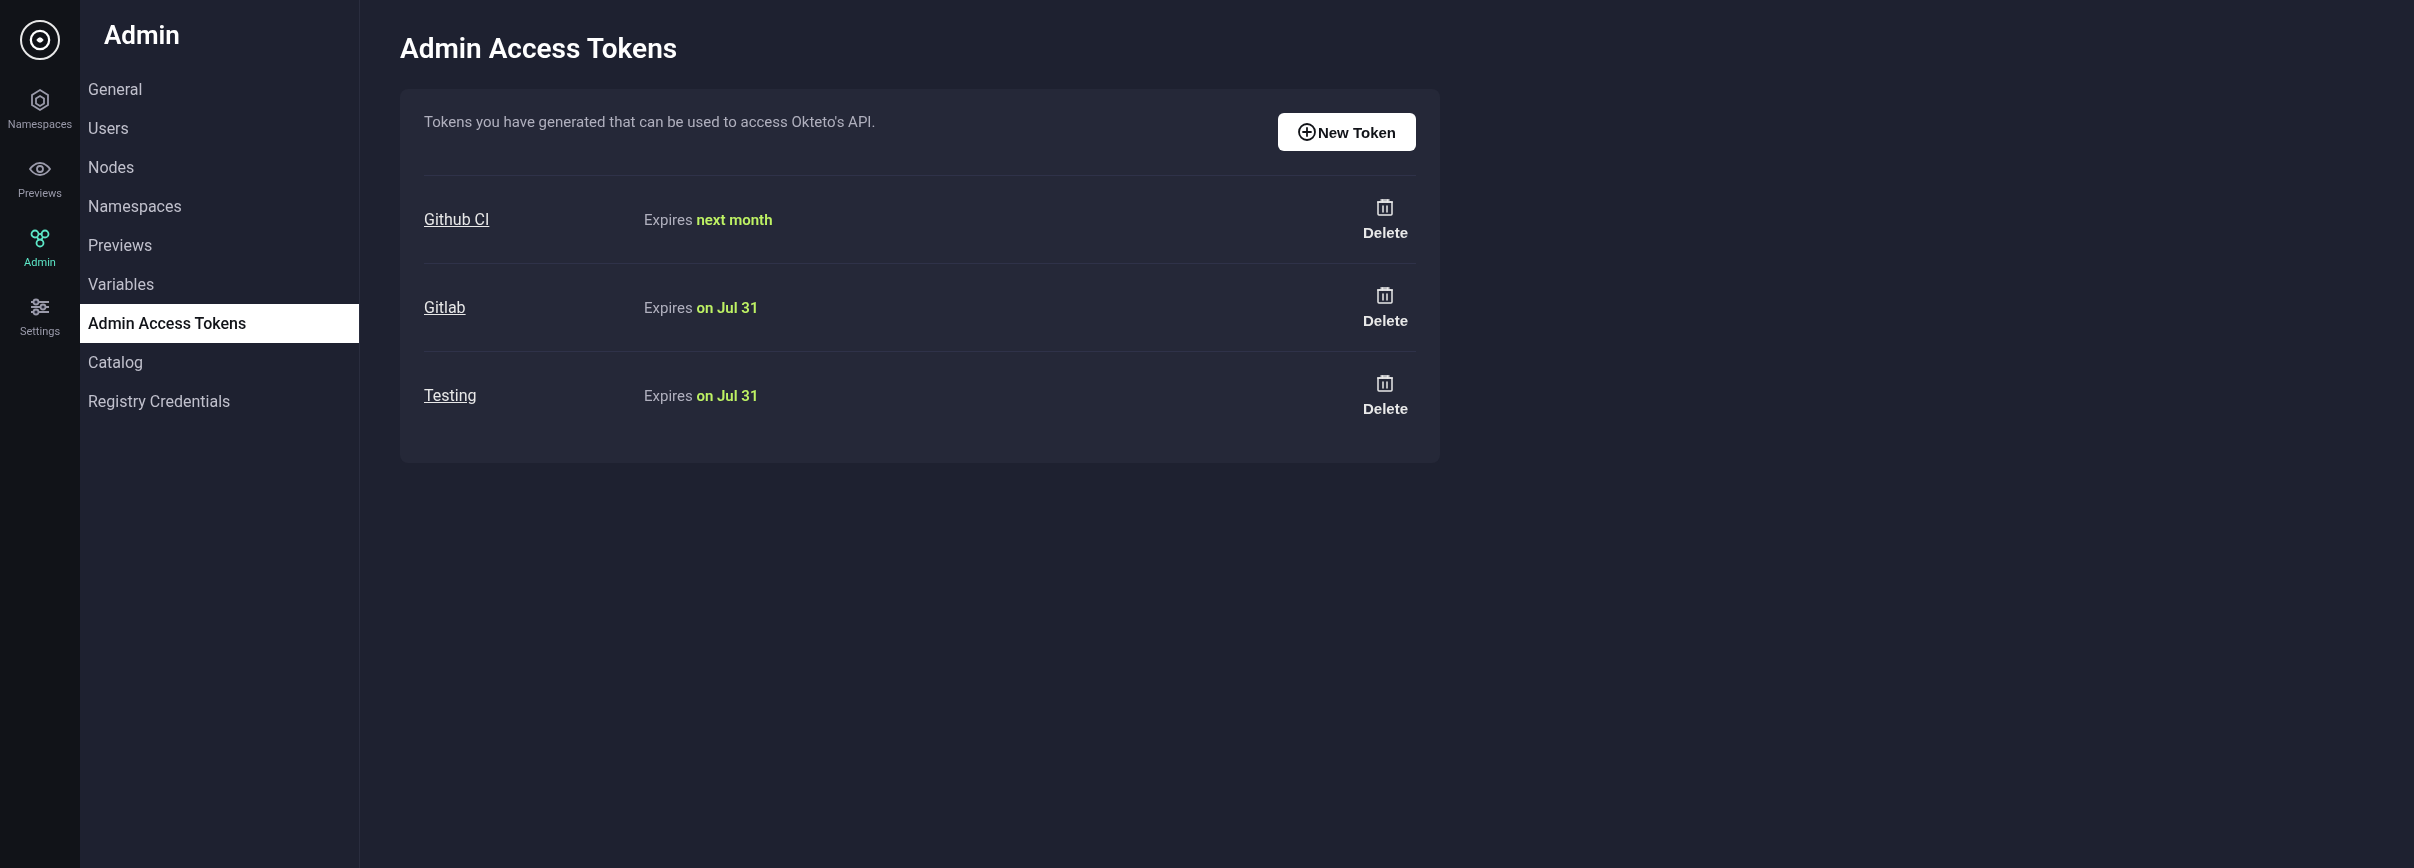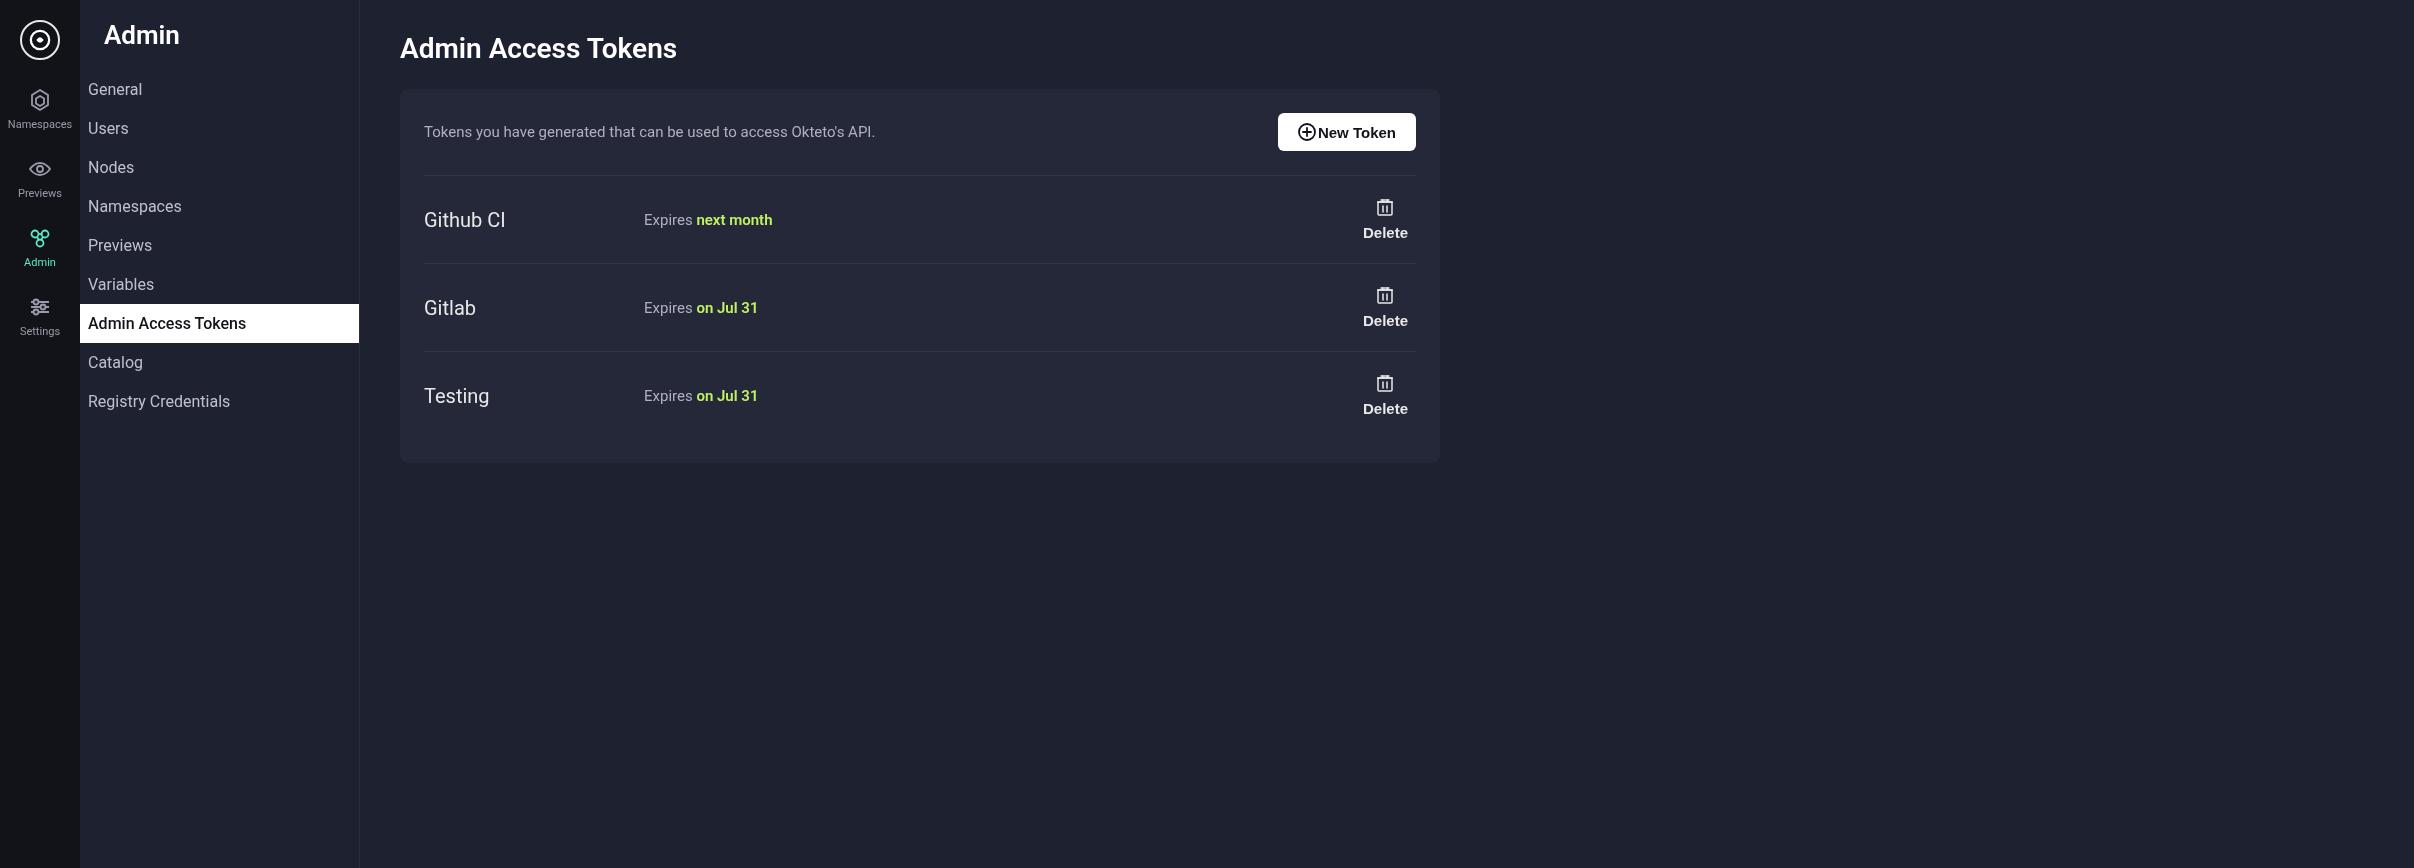--- a/index.html
+++ b/index.html
@@ -117,21 +117,20 @@
 
     .tokens-panel {
       background: #252838;
       border-radius: 8px;
       padding: 24px;
       max-width: 1040px;
     }
 
     .panel-header {
       display: flex;
-      align-items: center;
       justify-content: space-between;
       margin-bottom: 24px;
     }
 
     .panel-description {
       font-size: 15px;
       color: #b0b0be;
     }
 
     .new-token-btn {
@@ -150,23 +149,24 @@
     }
 
     .token-row {
       display: flex;
       align-items: center;
       padding: 18px 0;
       border-top: 1px solid #2f3249;
     }
 
     .token-name {
-      font-size: 20px;
+      font-size: 16px;
       color: #e8e8e8;
       min-width: 220px;
+      text-decoration: underline;
     }
 
     .token-expires {
       font-size: 15px;
       color: #b0b0be;
       flex: 1;
     }
 
     .token-expires strong {
       color: #bef264;

